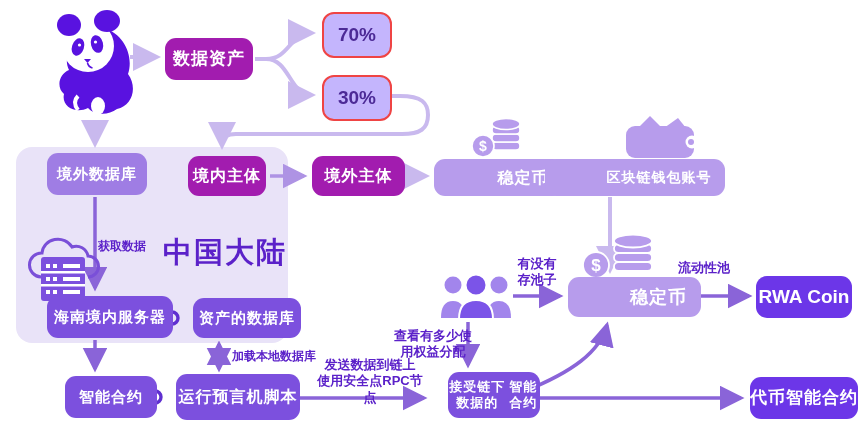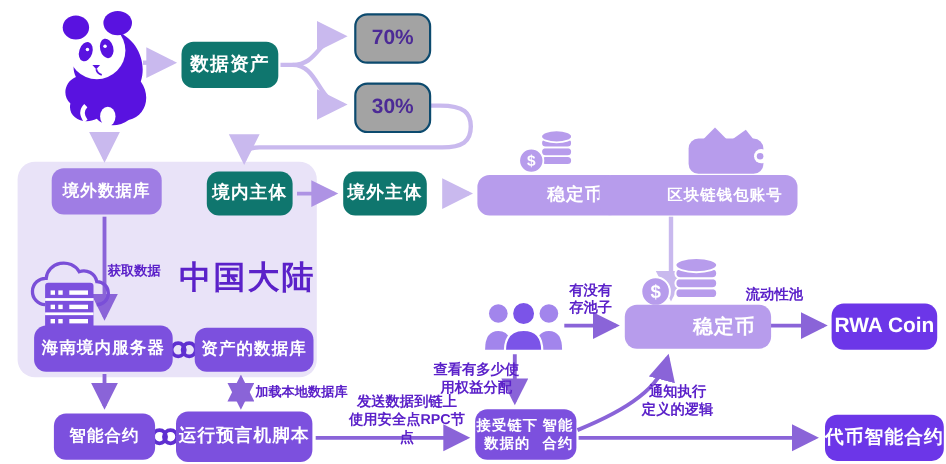--- a/index.html
+++ b/index.html
@@ -9,26 +9,26 @@
   }
   .region{
     position:absolute;left:16px;top:147px;width:272px;height:196px;
     background:#e9e3f8;border-radius:16px;
   }
   .node{
     position:absolute;display:flex;align-items:center;justify-content:center;
     color:#ffffff;font-weight:bold;text-align:center;border-radius:11px;
     line-height:1.25;letter-spacing:1px;
   }
-  .node.dark{background:#0f766e;}
+  .node.dark{background:#a21caf;}
   .node.vivid{background:#6c36e8;border-radius:11px;}
-  .node.mid{background:#7c50de;}
+  .node.mid{background:#7c50de;margin-left:16px;}
   .node.soft{background:#9f7de4;}
   .node.light{background:#b79cec;padding-left:48px;}
-  .node.outline{background:#a3a3a3;border:2px solid #0c4a6e;color:#4c2a96;border-radius:12px;letter-spacing:0;}
+  .node.outline{background:#c4b5fd;border:2px solid #ef4444;color:#4c2a96;border-radius:12px;letter-spacing:0;}
   .elabel{
     position:absolute;color:#5b21c9;font-weight:bold;text-align:center;line-height:1.25;
   }
   .arrows{position:absolute;left:0;top:0;width:860px;height:422px;}
   .icon{position:absolute;}
   .big-region-label{
     position:absolute;left:163px;top:233px;width:112px;height:34px;
     color:#5b21c9;font-weight:bold;font-size:29px;letter-spacing:2px;white-space:nowrap;
   }
 </style>
@@ -215,21 +215,21 @@
   <div class="node dark" style="left:165px;top:38px;width:88px;height:42px;font-size:17px">数据资产</div>
 
   <div class="node outline" style="left:322px;top:12px;width:66px;height:42px;font-size:19px">70%</div>
 
   <div class="node outline" style="left:322px;top:75px;width:66px;height:42px;font-size:19px">30%</div>
 
   <div class="node soft" style="left:47px;top:153px;width:100px;height:42px;font-size:15px">境外数据库</div>
 
   <div class="node dark" style="left:188px;top:156px;width:78px;height:40px;font-size:16px">境内主体</div>
 
-  <div class="node dark" style="left:312px;top:156px;width:76px;height:40px;font-size:16px">境外主体</div>
+  <div class="node dark" style="left:312px;top:156px;width:93px;height:40px;font-size:16px">境外主体</div>
 
   <div class="node light" style="left:434px;top:159px;width:82px;height:37px;font-size:16px">稳定币</div>
 
   <div class="node light" style="left:545px;top:159px;width:132px;height:37px;font-size:14px">区块链钱包账号</div>
 
   <div class="big-region-label">中国大陆</div>
 
   <div class="node mid" style="left:31px;top:296px;width:126px;height:42px;font-size:15px">海南境内服务器</div>
 
   <div class="node mid" style="left:177px;top:298px;width:108px;height:40px;font-size:15px">资产的数据库</div>
@@ -263,18 +263,14 @@
     <div>用权益分配</div>
   </div>
 
   <div class="elabel" style="left:508px;top:256px;width:58px;font-size:13px">
     <div>有没有</div>
     <div>存池子</div>
   </div>
 
   <div class="elabel" style="left:671px;top:260px;width:66px;font-size:13px">流动性池</div>
 
-  <div class="elabel" style="left:576px;top:348px;width:80px;font-size:13px">
-    <div>通知执行</div>
-    <div>定义的逻辑</div>
-  </div>
 
 </div>
 
 </body></html>

